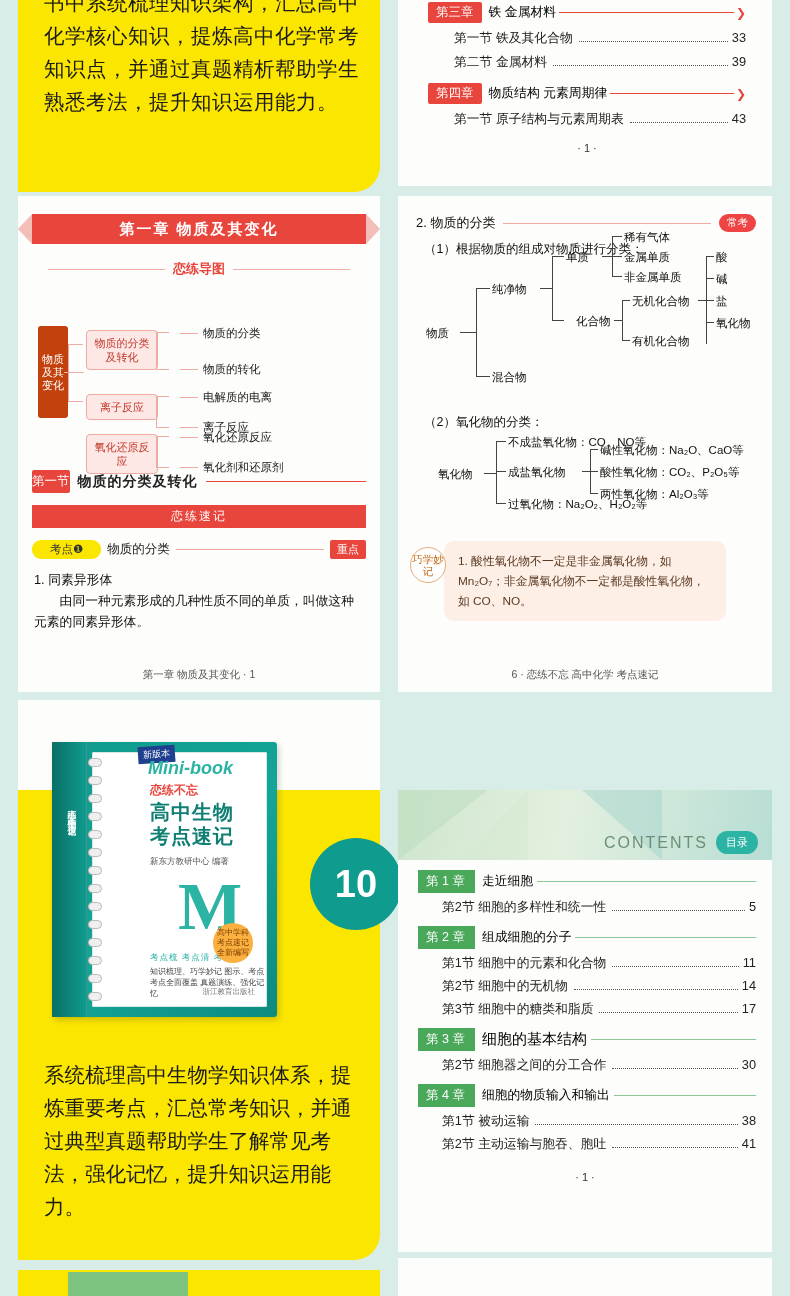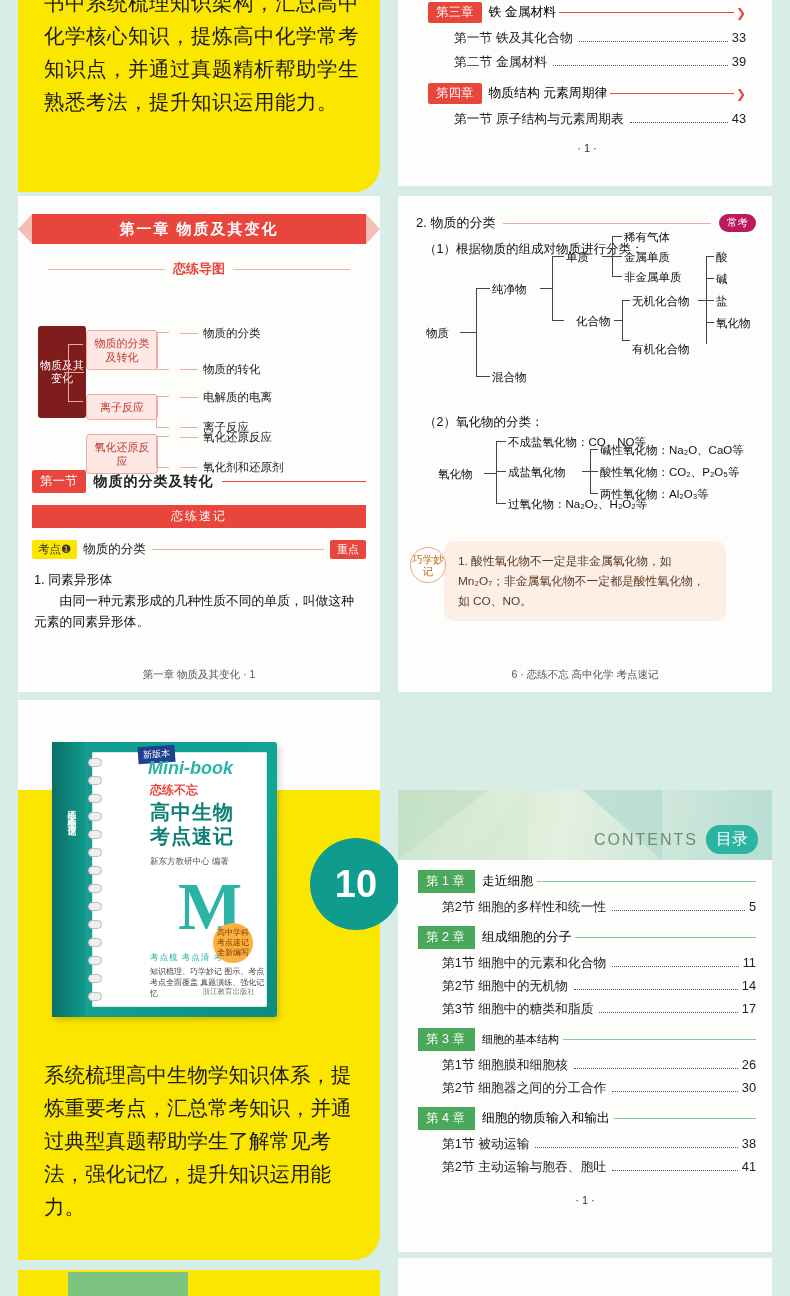--- a/index.html
+++ b/index.html
@@ -48,59 +48,59 @@
   .ch-banner:before{left:-14px;border-right:14px solid #f3bdb8;}
   .ch-banner:after{right:-14px;border-left:14px solid #f3bdb8;}
   .sub-head{
     margin:16px 0 6px 0;text-align:center;color:#e8453c;font-size:13px;font-weight:bold;
     position:relative;
   }
   .sub-head .hr{position:absolute;left:30px;right:30px;top:50%;height:1px;background:#f0b0ab;z-index:0;}
   .sub-head span{position:relative;background:#fdfdfb;padding:0 8px;z-index:1;}
   .map{position:relative;height:170px;margin:6px 12px 0 12px;font-size:11.5px;color:#222;}
   .root{
-    position:absolute;left:8px;top:42px;width:48px;height:92px;background:#7f1d1d;color:#fff;
+    position:absolute;left:8px;top:42px;width:30px;height:92px;background:#c2410c;color:#fff;
     display:flex;align-items:center;justify-content:center;text-align:center;
     font-size:11px;line-height:13px;border-radius:3px;
   }
   .node2{
     position:absolute;left:56px;width:62px;padding:5px 4px;background:#fde8e6;border:1px solid #f0a9a3;
     border-radius:4px;text-align:center;line-height:14px;color:#c0392b;font-size:11px;
   }
   .leaf{position:absolute;left:150px;white-space:nowrap;font-size:11.5px;color:#222;}
   .leaf:before{content:"";display:inline-block;width:18px;height:1px;background:#f0a9a3;vertical-align:middle;margin-right:5px;}
   .sec-head{
     display:flex;align-items:center;margin:16px 14px 0 14px;font-size:14px;color:#222;
   }
   .sec-head .tag{
-    background:#e8453c;color:#fff;font-size:12.5px;padding:3px 8px;border-radius:2px;margin-right:8px;
+    background:#e8453c;color:#fff;font-size:12.5px;padding:3px 0;border-radius:2px;margin-right:8px;
     position:relative;
   }
   .sec-head .title{font-weight:bold;letter-spacing:1px;}
   .sec-head .rule{flex:1;height:1px;background:#e8453c;margin-left:8px;}
   .speed{
     margin:12px 14px 0 14px;background:#e8453c;color:#fff;text-align:center;
     font-size:12px;padding:3px 0;letter-spacing:2px;position:relative;
   }
   .kp-row{display:flex;align-items:center;margin:12px 14px 0 14px;}
-  .kp{background:#fbe600;color:#333;font-size:11.5px;padding:2px 6px;border-radius:2px;}
+  .kp{background:#fbe600;color:#333;font-size:11.5px;padding:2px 18px;border-radius:9px;}
   .kp-txt{font-size:12.5px;margin-left:6px;color:#222;white-space:nowrap;}
   .kp-rule{flex:1;height:1px;background:#f0a9a3;margin:0 6px;}
   .kp-badge{background:#e8453c;color:#fff;font-size:11px;padding:2px 7px;border-radius:2px;}
   .body-txt{margin:10px 16px 0 16px;font-size:12.8px;line-height:21px;color:#111;}
   .body-txt .ind{text-indent:2em;display:block;}
   .footer{
     position:absolute;bottom:10px;left:0;right:0;text-align:center;font-size:10.5px;color:#555;
   }
   
   .classif{left:398px;top:196px;width:374px;height:496px;}
   .cl-head{display:flex;align-items:center;margin:18px 16px 0 18px;}
   .cl-head .t{font-size:13px;color:#111;white-space:nowrap;}
   .cl-head .rule{flex:1;height:1px;background:#f0a9a3;margin:0 8px;}
-  .cl-head .badge{background:#be185d;color:#fff;font-size:10.5px;padding:2px 8px;border-radius:9px;}
+  .cl-head .badge{background:#ef4444;color:#fff;font-size:10.5px;padding:2px 8px;border-radius:9px;}
   .cl-sub{font-size:12.5px;margin:9px 0 0 26px;color:#111;}
   .tree{position:relative;height:132px;margin:4px 10px 0 10px;font-size:11.5px;color:#111;}
   .tl{position:absolute;white-space:nowrap;}
   .brace{position:absolute;border-left:1px solid #444;}
   .dash{position:absolute;border-top:1px solid #444;}
   .ox-wrap{margin:4px 10px 0 22px;font-size:11.5px;color:#111;position:relative;height:96px;}
   .tip{
     margin:10px 46px 0 46px;background:#fdeee6;border-radius:10px;padding:10px 12px 10px 14px;
     font-size:11.8px;line-height:20px;color:#5a3a22;position:relative;
   }
@@ -168,21 +168,21 @@
   
   .bio{left:398px;top:790px;width:374px;height:462px;}
   .bio-band{
     position:relative;height:70px;overflow:hidden;
     background:linear-gradient(100deg,#cfe6cd 0%,#e3f0df 45%,#b7ddd4 100%);
   }
   .bio-band .tri{position:absolute;width:0;height:0;opacity:.55;}
   .contents-row{position:absolute;right:14px;bottom:6px;display:flex;align-items:center;}
   .contents-row .en{color:#6c8f76;font-size:16px;letter-spacing:2px;margin-right:8px;}
   .contents-row .cn{
-    background:#2bb3a3;color:#fff;font-size:16px;padding:4px 10px;border-radius:14px;
+    background:#2bb3a3;color:#fff;font-size:11px;padding:4px 10px;border-radius:14px;
   }
   .bio-chap{
     display:inline-block;background:#4aa85a;color:#fff;font-size:12.5px;padding:3px 10px 3px 8px;
     position:relative;margin-top:10px;
   }
   .bio-chap-line{display:flex;align-items:center;margin:0 16px 0 20px;}
   .bio-chap-line .rule{flex:1;height:1px;background:#8cc798;margin-left:4px;margin-top:10px;}
   .bio-row{display:flex;font-size:12.8px;color:#222;margin:6px 16px 0 44px;align-items:baseline;}
   .bio-row .dots{flex:1;border-bottom:1.4px dotted #555;margin:0 4px 4px 6px;}
   .bottom-strip{position:absolute;left:18px;top:1270px;width:362px;height:30px;background:#fbe600;}
@@ -319,21 +319,21 @@
     <div class="dash" style="left:204px;top:14px;width:10px;"></div>
     <div class="tl" style="left:216px;top:-32px;">稀有气体</div>
     <div class="tl" style="left:216px;top:-12px;">金属单质</div>
     <div class="tl" style="left:216px;top:8px;">非金属单质</div>
 
     <div class="dash" style="left:206px;top:58px;width:8px;"></div>
     <div class="brace" style="left:214px;top:38px;height:40px;"></div>
     <div class="dash" style="left:214px;top:38px;width:8px;"></div>
     <div class="dash" style="left:214px;top:78px;width:8px;"></div>
     <div class="tl" style="left:224px;top:32px;">无机化合物</div>
-    <div class="tl" style="left:224px;top:80px;">有机化合物</div>
+    <div class="tl" style="left:224px;top:72px;">有机化合物</div>
 
     <div class="dash" style="left:290px;top:38px;width:8px;"></div>
     <div class="brace" style="left:298px;top:-6px;height:88px;"></div>
     <div class="dash" style="left:298px;top:-6px;width:8px;"></div>
     <div class="dash" style="left:298px;top:16px;width:8px;"></div>
     <div class="dash" style="left:298px;top:38px;width:8px;"></div>
     <div class="dash" style="left:298px;top:60px;width:8px;"></div>
     <div class="tl" style="left:308px;top:-12px;">酸</div>
     <div class="tl" style="left:308px;top:10px;">碱</div>
     <div class="tl" style="left:308px;top:32px;">盐</div>
@@ -456,27 +456,22 @@
     <span>14</span>
   </div>
   <div class="bio-row">
     <span>第3节   细胞中的糖类和脂质</span>
     <span class="dots"></span>
     <span>17</span>
   </div>
 
   <div class="bio-chap-line">
     <span class="bio-chap">第 3 章</span>
-    <span style="font-size:11px;margin:10px 0 0 7px;white-space:nowrap;">细胞的基本结构</span>
-    <span class="rule"></span>
-  </div>
-  <div class="bio-row">
-    <span>第1节   细胞膜和细胞核</span>
-    <span class="dots"></span>
-    <span>26</span>
+    <span style="font-size:15px;margin:10px 0 0 7px;white-space:nowrap;">细胞的基本结构</span>
+    <span class="rule"></span>
   </div>
   <div class="bio-row">
     <span>第2节   细胞器之间的分工合作</span>
     <span class="dots"></span>
     <span>30</span>
   </div>
 
   <div class="bio-chap-line">
     <span class="bio-chap">第 4 章</span>
     <span style="font-size:12.8px;margin:10px 0 0 7px;white-space:nowrap;">细胞的物质输入和输出</span>

